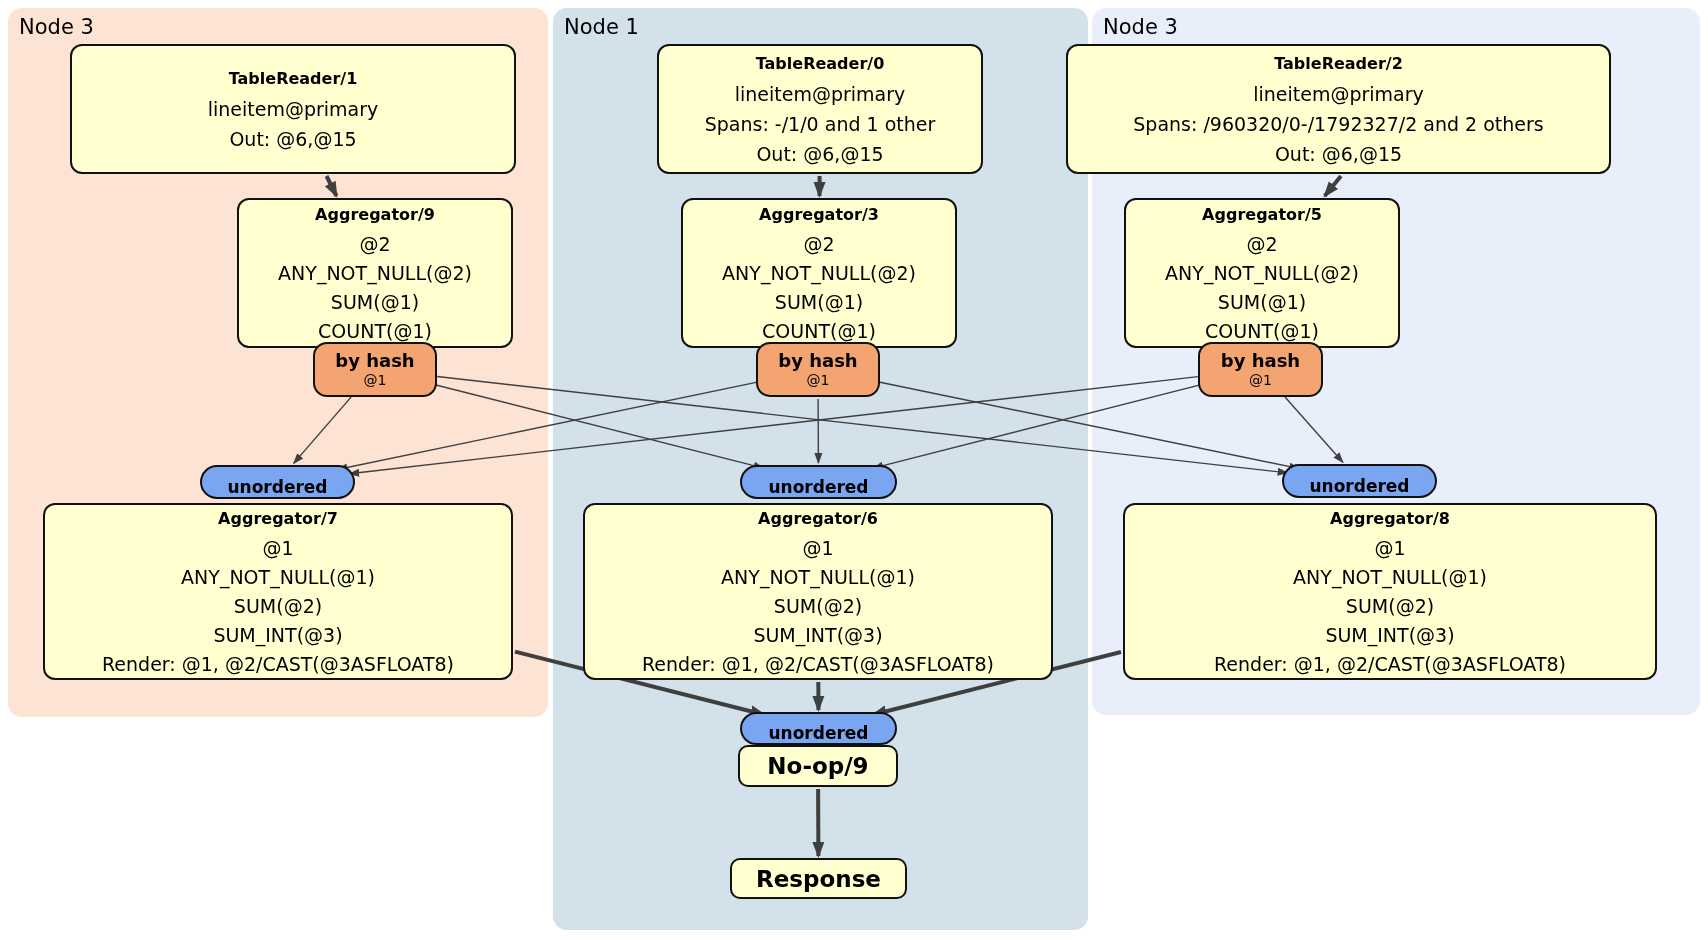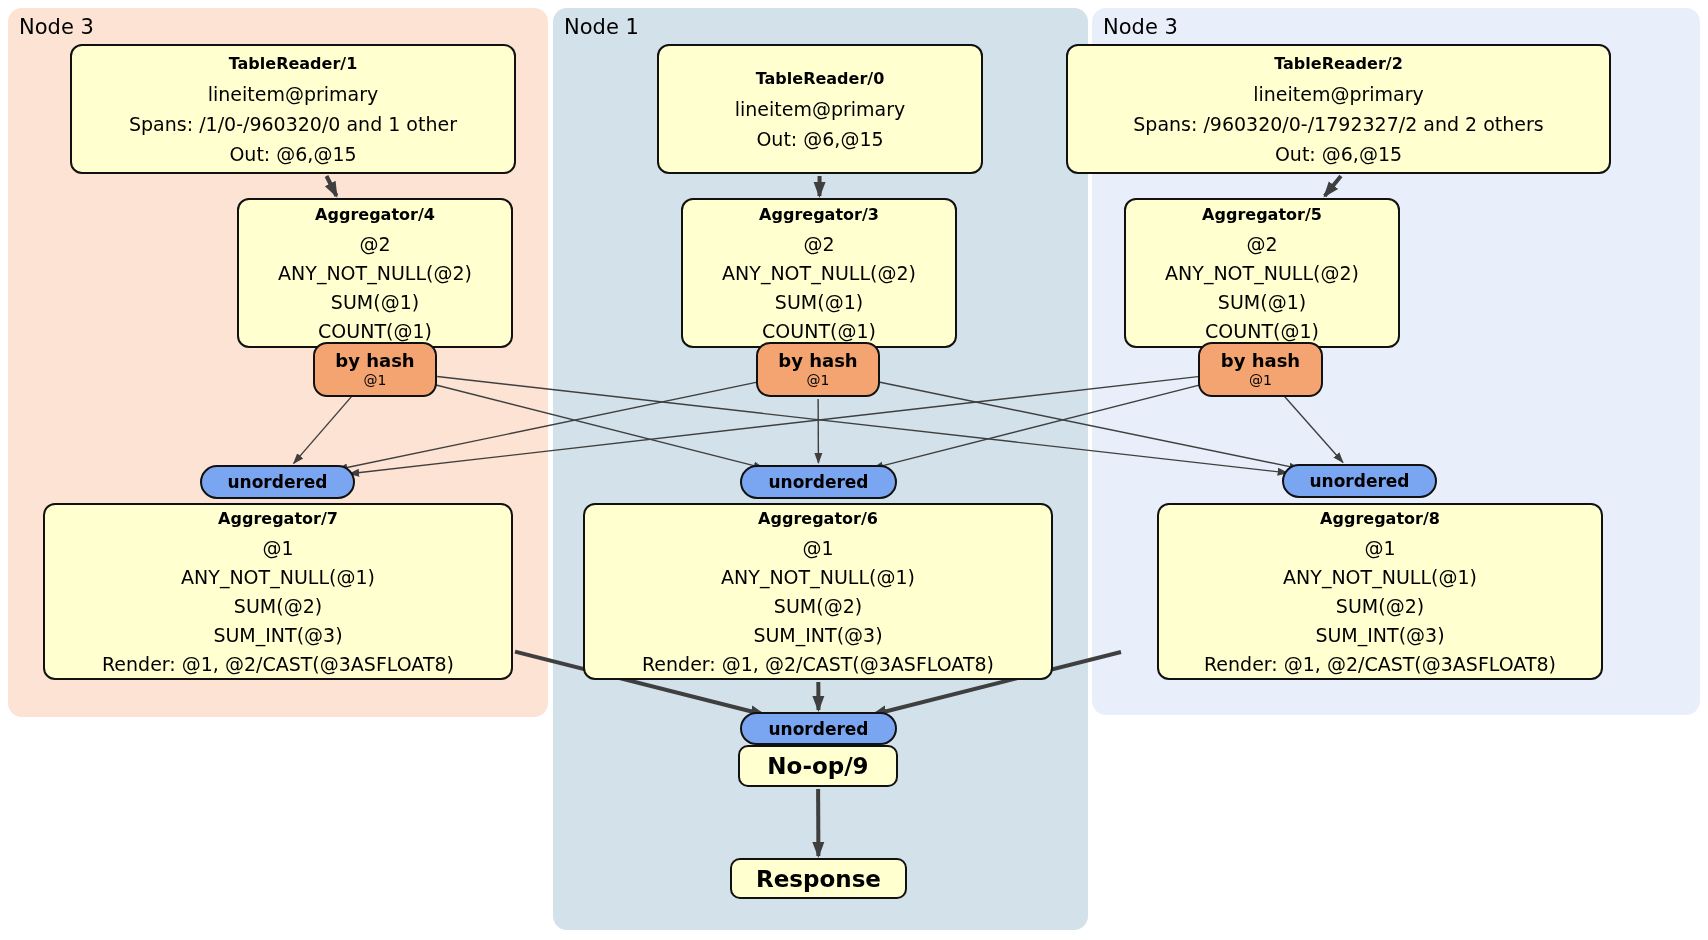--- a/index.html
+++ b/index.html
@@ -21,21 +21,21 @@
     align-items:center;text-align:center;white-space:nowrap}
   .ybox .title{font-weight:bold;font-size:16px;line-height:30px}
   .ybox .line{font-size:19px;line-height:29px}
   .tr .line{line-height:30px}
   .router{position:absolute;background:var(--router-fill);border:2px solid var(--border);
     border-radius:14px;display:flex;flex-direction:column;justify-content:center;
     align-items:center;text-align:center}
   .router .rt{font-weight:bold;font-size:18px;line-height:22px}
   .router .rs{font-size:14px;line-height:17px}
   .sync{position:absolute;background:var(--sync-fill);border:2px solid var(--border);
-    border-radius:17px;display:flex;justify-content:center;align-items:center;
+    border-radius:17px;display:flex;justify-content:center;align-items:flex-end;
     font-weight:bold;font-size:17px}
   .endbox .title{font-size:23px}
 </style>
 </head>
 <body>
 
 <div id="canvas">
 
   <div class="region" style="left:8px;top:8px;width:540px;height:709px;background:var(--node3-bg)">
     <span class="region-label">Node 3</span>
@@ -70,37 +70,37 @@
       <line x1="1284.7681281304506" y1="396.8322857226791" x2="1342.9975004723258" y2="462.41385154206387" class="edge-thin" marker-end="url(#ah-thin)"></line>
       <line x1="515" y1="651.5721554116559" x2="764.4288166739858" y2="714.7946306833229" class="edge-thick" marker-end="url(#ah-thick)"></line>
       <line x1="818.3302919708029" y1="682" x2="818.4324817755736" y2="710.0000065071688" class="edge-thick" marker-end="url(#ah-thick)"></line>
       <line x1="1121" y1="651.9672206832872" x2="872.6260191671904" y2="714.8060671728438" class="edge-thick" marker-end="url(#ah-thick)"></line>
       <line x1="818.1022222222222" y1="789" x2="818.4" y2="856" class="edge-thick" marker-end="url(#ah-thick)"></line>
     </svg>
 
   <div class="ybox tr" style="left:70px;top:44px;width:446px;height:130px">
     <div class="title">TableReader/1</div>
     <div class="line">lineitem@primary</div>
-    <div class="line">Spans: /1/0-/960320/0 and 1 other</div>
     <div class="line">Out: @6,@15</div>
   </div>
   <div class="ybox tr" style="left:657px;top:44px;width:326px;height:130px">
     <div class="title">TableReader/0</div>
     <div class="line">lineitem@primary</div>
+    <div class="line">Spans: -/1/0 and 1 other</div>
     <div class="line">Out: @6,@15</div>
   </div>
   <div class="ybox tr" style="left:1066px;top:44px;width:545px;height:130px">
     <div class="title">TableReader/2</div>
     <div class="line">lineitem@primary</div>
     <div class="line">Spans: /960320/0-/1792327/2 and 2 others</div>
     <div class="line">Out: @6,@15</div>
   </div>
 
   <div class="ybox" style="left:237px;top:198px;width:276px;height:150px">
-    <div class="title">Aggregator/4</div>
+    <div class="title">Aggregator/9</div>
     <div class="line">@2</div>
     <div class="line">ANY_NOT_NULL(@2)</div>
     <div class="line">SUM(@1)</div>
     <div class="line">COUNT(@1)</div>
   </div>
   <div class="ybox" style="left:681px;top:198px;width:276px;height:150px">
     <div class="title">Aggregator/3</div>
     <div class="line">@2</div>
     <div class="line">ANY_NOT_NULL(@2)</div>
     <div class="line">SUM(@1)</div>
@@ -146,21 +146,21 @@
     <div class="line">Render: @1, @2/CAST(@3ASFLOAT8)</div>
   </div>
   <div class="ybox" style="left:583px;top:503px;width:470px;height:177px">
     <div class="title">Aggregator/6</div>
     <div class="line">@1</div>
     <div class="line">ANY_NOT_NULL(@1)</div>
     <div class="line">SUM(@2)</div>
     <div class="line">SUM_INT(@3)</div>
     <div class="line">Render: @1, @2/CAST(@3ASFLOAT8)</div>
   </div>
-  <div class="ybox" style="left:1157px;top:503px;width:446px;height:177px">
+  <div class="ybox" style="left:1123px;top:503px;width:534px;height:177px">
     <div class="title">Aggregator/8</div>
     <div class="line">@1</div>
     <div class="line">ANY_NOT_NULL(@1)</div>
     <div class="line">SUM(@2)</div>
     <div class="line">SUM_INT(@3)</div>
     <div class="line">Render: @1, @2/CAST(@3ASFLOAT8)</div>
   </div>
 
   <div class="sync" style="left:740px;top:712px;width:157px;height:33px">
     <span>unordered</span>

